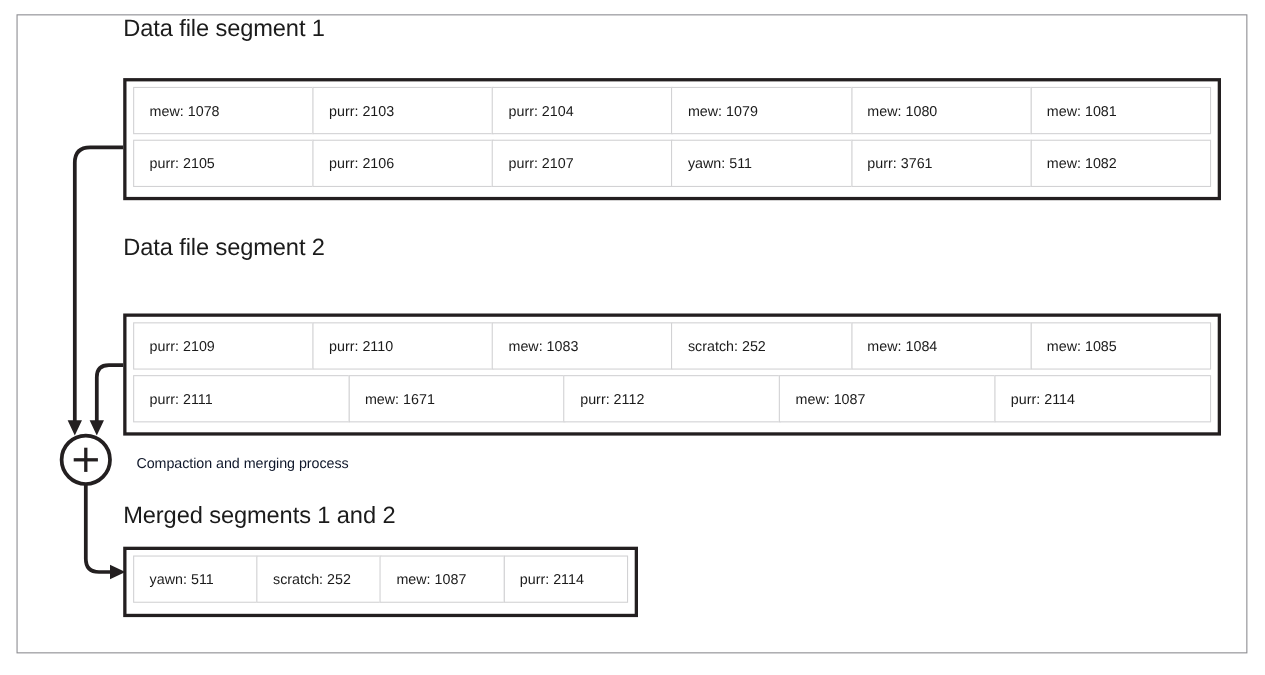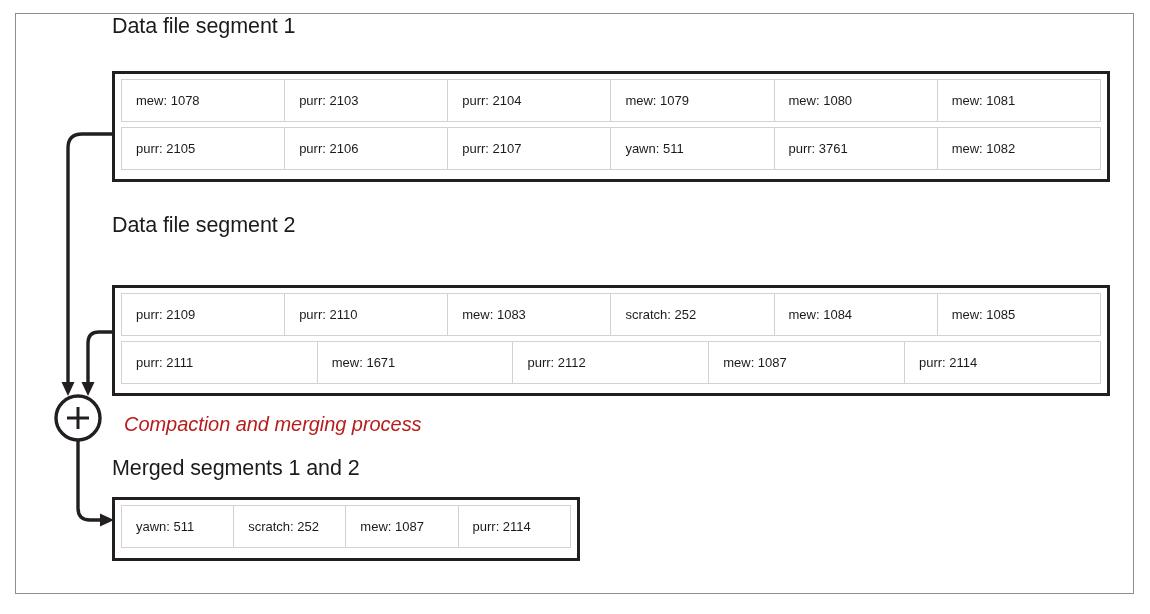--- a/index.html
+++ b/index.html
@@ -25,21 +25,21 @@
   .cell{
     flex:1 1 0;box-sizing:border-box;
     border:1.3px solid #d2d2d4;background:#ffffff;
     display:flex;align-items:center;
     padding-left:14px;
     font-size:13px;color:#1b1b1b;white-space:nowrap;
     margin-right:-1.3px;
   }
   .cell:last-child{margin-right:0;}
   .proc-label{
-    position:absolute;font-style:italic;font-size:20px;color:#b91c1c;
+    position:absolute;font-size:13px;color:#0f172a;
     white-space:nowrap;line-height:1;letter-spacing:-0.05px;
   }
   #flow-svg{position:absolute;left:0;top:0;width:1150px;height:614px;pointer-events:none;}
 </style>
 </head>
 <body>
 
 <div id="figure-frame">
 
   <div class="section-title" style="left:96px;top:2px;">Data file segment 1</div>

